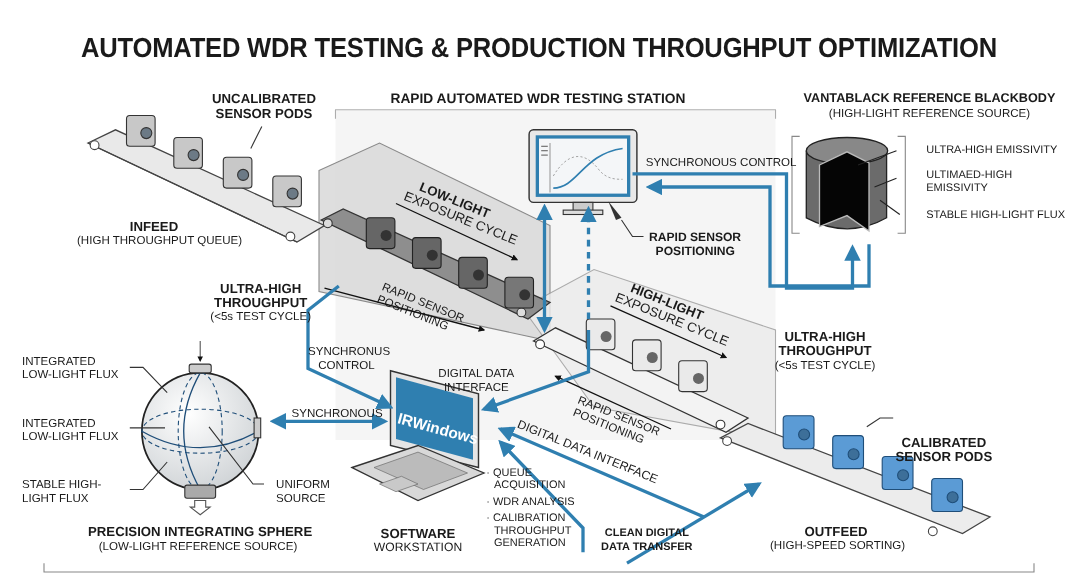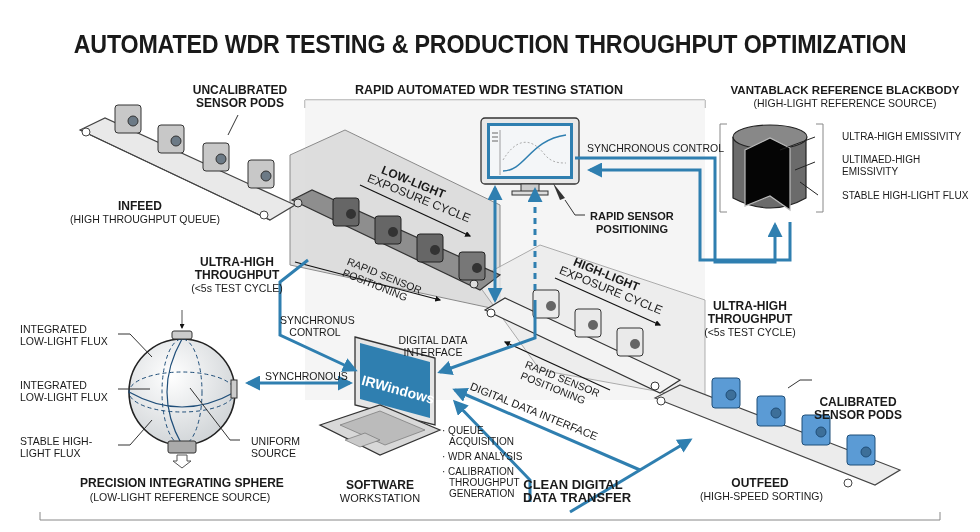--- a/index.html
+++ b/index.html
@@ -285,21 +285,21 @@
 <div class="t n c" style="left:280px;top:314px;width:70px;line-height:12px;">
   <div>SYNCHRONUS</div>
   <div>CONTROL</div>
 </div>
 <div class="t n" style="left:265px;top:370px;text-align:center;">SYNCHRONOUS</div>
 <div class="t n c" style="left:398px;top:334px;width:70px;line-height:12px;">
   <div>DIGITAL DATA</div>
   <div>INTERFACE</div>
 </div>
 <div class="t n rot" style="left:473px;top:380px;transform:rotate(22deg);font-size:11px;">DIGITAL DATA INTERFACE</div>
-<div class="t b c" style="left:523px;top:478px;width:100px;line-height:13px;font-size:13px;">
+<div class="t b c" style="left:538px;top:478px;width:100px;line-height:13px;font-size:10px;">
   <div>CLEAN DIGITAL</div>
   <div>DATA TRANSFER</div>
 </div>
 
 <div class="t b rot" style="left:364px;top:372px;transform:rotate(15deg);color:#fff;font-size:14px;">IRWindows</div>
 <div class="t c" style="left:325px;top:479px;width:110px;line-height:13px;">
   <div class="b">SOFTWARE</div>
   <div class="n" style="font-size:11px;text-align:center;">WORKSTATION</div>
 </div>
 <div class="t lbl" style="left:442px;top:425px;font-size:10px;line-height:11px;">

